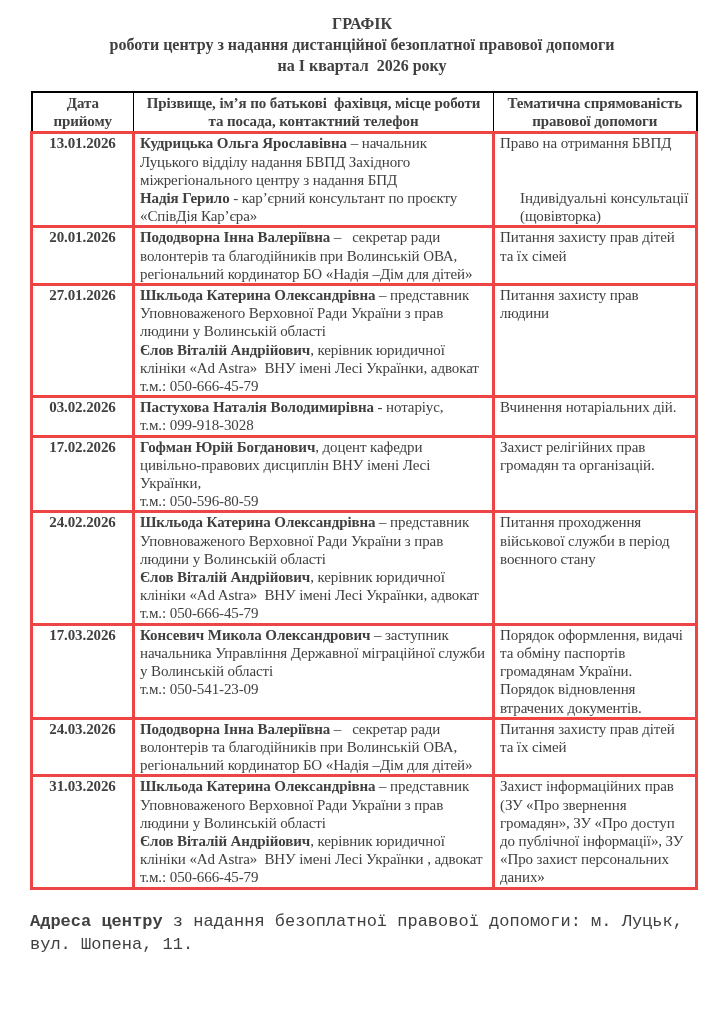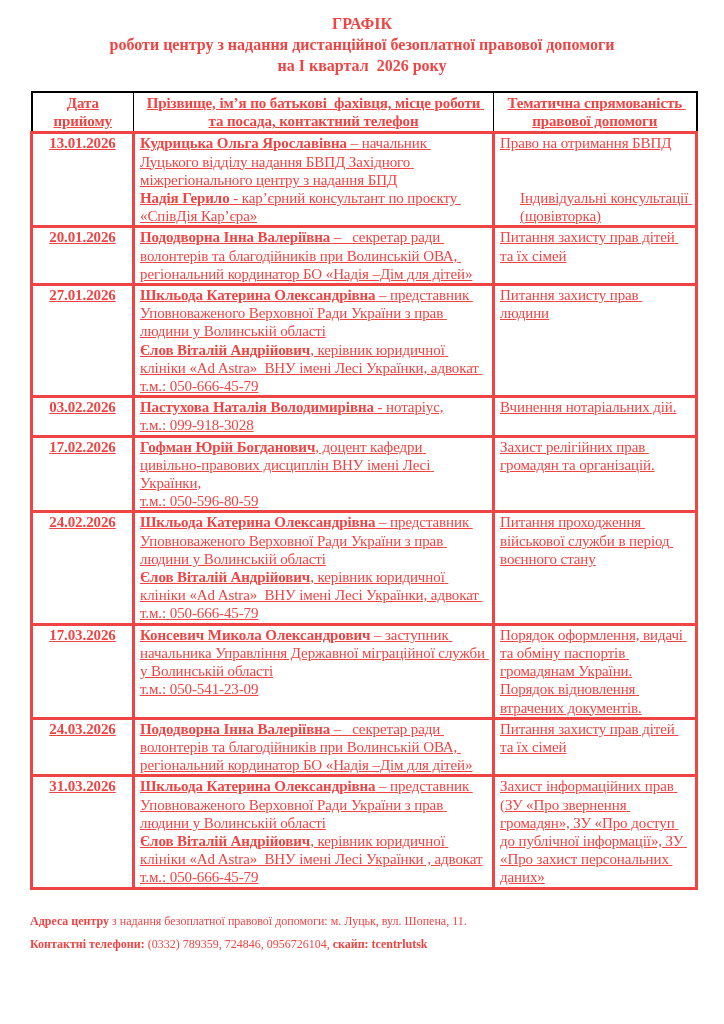--- a/index.html
+++ b/index.html
@@ -2,21 +2,21 @@
 <html lang="uk"><head>
 <meta charset="utf-8">
 <style>
   html, body { margin: 0; padding: 0; background: #ffffff; }
   .page {
     position: relative;
     width: 724px;
     height: 1024px;
     overflow: hidden;
     background: #ffffff;
-    color: #ef4444;
+    color: #404040;
     font-family: "Liberation Serif", serif;
   }
   .title-block {
     padding-top: 13px;
     text-align: center;
     font-weight: bold;
     font-size: 16px;
     line-height: 21px;
   }
   .title-block div { white-space: pre-wrap; }
@@ -24,21 +24,20 @@
   table.schedule {
     table-layout: fixed;
     border-collapse: collapse;
     margin: 15px 29px 0 30px;
     width: 665px;
     font-size: 15px;
     --lh: 18.2px;
     line-height: var(--lh);
     letter-spacing: -0.1px;
     border: 2px solid #000;
-    text-decoration: underline;
   }
   table.schedule th {
     border: 1px solid #000;
     border-bottom: 2px solid #000;
     font-weight: bold;
     text-align: center;
     vertical-align: middle;
     padding: 1px 4px;
     white-space: pre-wrap;
   }
@@ -51,22 +50,23 @@
     text-align: center;
     vertical-align: middle;
     font-weight: bold;
     padding: 0 2px;
     white-space: nowrap;
   }
   p.sp, p.tp { margin: 0; white-space: pre-wrap; }
 
   .footer {
     margin: 20px 29px 0 30px;
-    font-size: 12px;
+    font-size: 17px;
     line-height: 23px;
+    font-family: Liberation Mono, monospace;
   }
   .footer p { margin: 0; white-space: pre-wrap; }
 </style>
 </head>
 <body>
 
 <div class="page">
 
   <div class="title-block">
     <div>ГРАФІК</div>
@@ -178,16 +178,15 @@
           </td>
           <td class="topic-cell">
             <p class="tp">Захист інформаційних прав (ЗУ «Про звернення громадян», ЗУ «Про доступ до публічної інформації», ЗУ «Про захист персональних даних»</p>
           </td>
         </tr>
       </tbody>
   </table>
 
   <div class="footer">
       <p><b>Адреса центру</b><span> з надання безоплатної правової допомоги: м. Луцьк, вул. Шопена, 11.</span></p>
-      <p><b>Контактні телефони:</b><span> (0332) 789359, 724846, 0956726104, </span><b>скайп: tcentrlutsk</b></p>
     </div>
 
 </div>
 
 </body></html>

